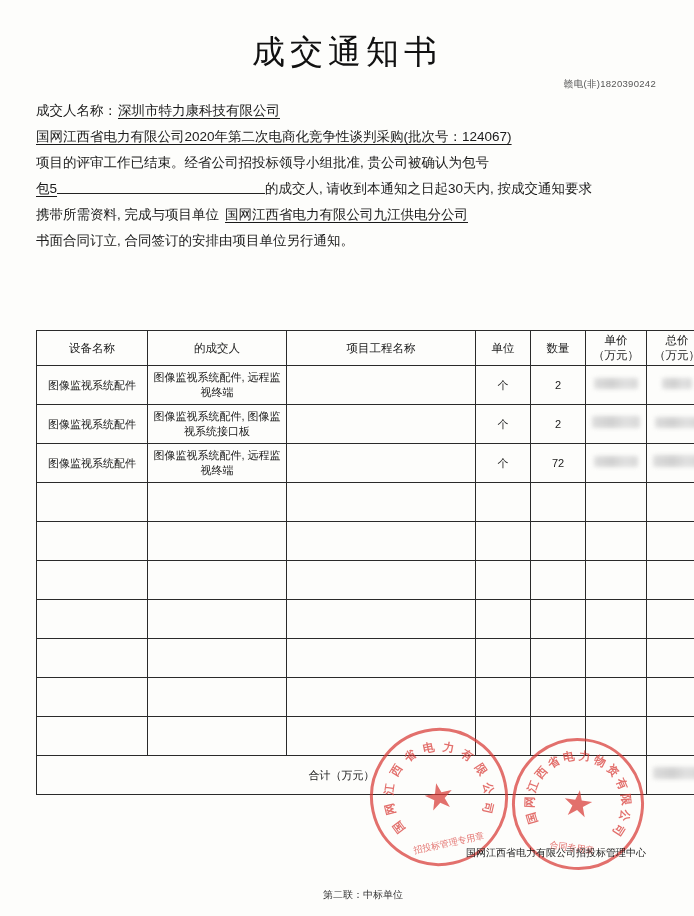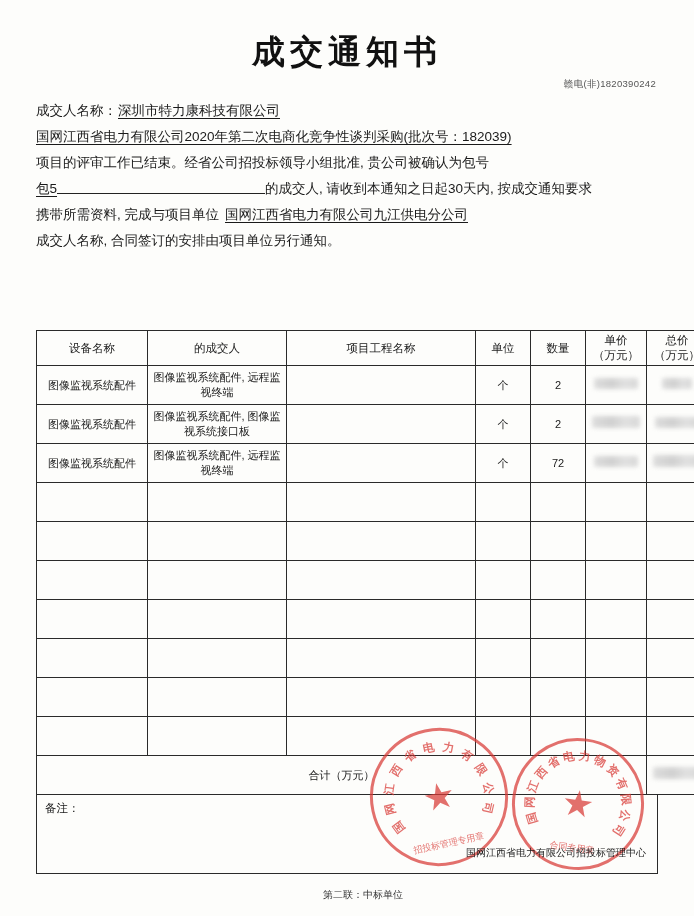--- a/index.html
+++ b/index.html
@@ -22,21 +22,21 @@
   }
 
   
   .doc-title {
     position: absolute;
     top: 30px;
     left: 0;
     width: 694px;
     text-align: center;
     font-family: "Liberation Serif", serif;
-    font-weight: bold;
+    font-weight: normal;
     font-size: 33px;
     letter-spacing: 5px;
     color: #111;
   }
 
   .doc-code {
     position: absolute;
     top: 78px;
     right: 38px;
     font-size: 9.5px;
@@ -219,36 +219,36 @@
 
   <div class="doc-title">成交通知书</div>
   <div class="doc-code">赣电(非)1820390242</div>
 
   <div class="body-block">
     <div class="line">
       <span class="lbl">成交人名称：</span>
       <span class="u">深圳市特力康科技有限公司</span>
     </div>
     <div class="line">
-      <span class="u">国网江西省电力有限公司2020年第二次电商化竞争性谈判采购(批次号：182039)</span>
+      <span class="u">国网江西省电力有限公司2020年第二次电商化竞争性谈判采购(批次号：124067)</span>
     </div>
     <div class="line">
       <span>项目的评审工作已结束。经省公司招投标领导小组批准, 贵公司被确认为包号</span>
     </div>
     <div class="line">
       <span class="u">包5</span>
       <span class="blank-underline u-wide"></span>
       <span>的成交人, 请收到本通知之日起30天内, 按成交通知要求</span>
     </div>
     <div class="line">
       <span>携带所需资料, 完成与项目单位</span>
       <span class="u" style="margin-left:6px">国网江西省电力有限公司九江供电分公司</span>
     </div>
     <div class="line">
-      <span>成交人名称, 合同签订的安排由项目单位另行通知。</span>
+      <span>书面合同订立, 合同签订的安排由项目单位另行通知。</span>
     </div>
   </div>
 
   <div class="table-wrap">
     <table class="main">
       <thead>
         <tr>
           <td class="c-name">设备名称</td>
           <td class="c-model">的成交人</td>
           <td class="c-proj">项目工程名称</td>
@@ -355,23 +355,20 @@
           <td></td>
           <td></td>
         </tr>
         <tr class="sum-row">
           <td class="sum-label" colspan="6">合计（万元）</td>
           <td><span class="blurred lg"></span></td>
         </tr>
       </tbody>
     </table>
 
-    <div class="remark-box">
-      <span class="remark-label">备注：</span>
-    </div>
   </div>
 
   <div class="stamp stamp-1">
     <span class="star">★</span>
     <div class="stamp-bottom">招投标管理专用章</div>
   <div class="stamp-text">
         <span style="transform: rotate(-115deg) translate(0px, -50px) translate(-50%, -50%) rotate(0deg);">国</span>
         <span style="transform: rotate(-92deg) translate(0px, -50px) translate(-50%, -50%) rotate(0deg);">网</span>
         <span style="transform: rotate(-69deg) translate(0px, -50px) translate(-50%, -50%) rotate(0deg);">江</span>
         <span style="transform: rotate(-46deg) translate(0px, -50px) translate(-50%, -50%) rotate(0deg);">西</span>

